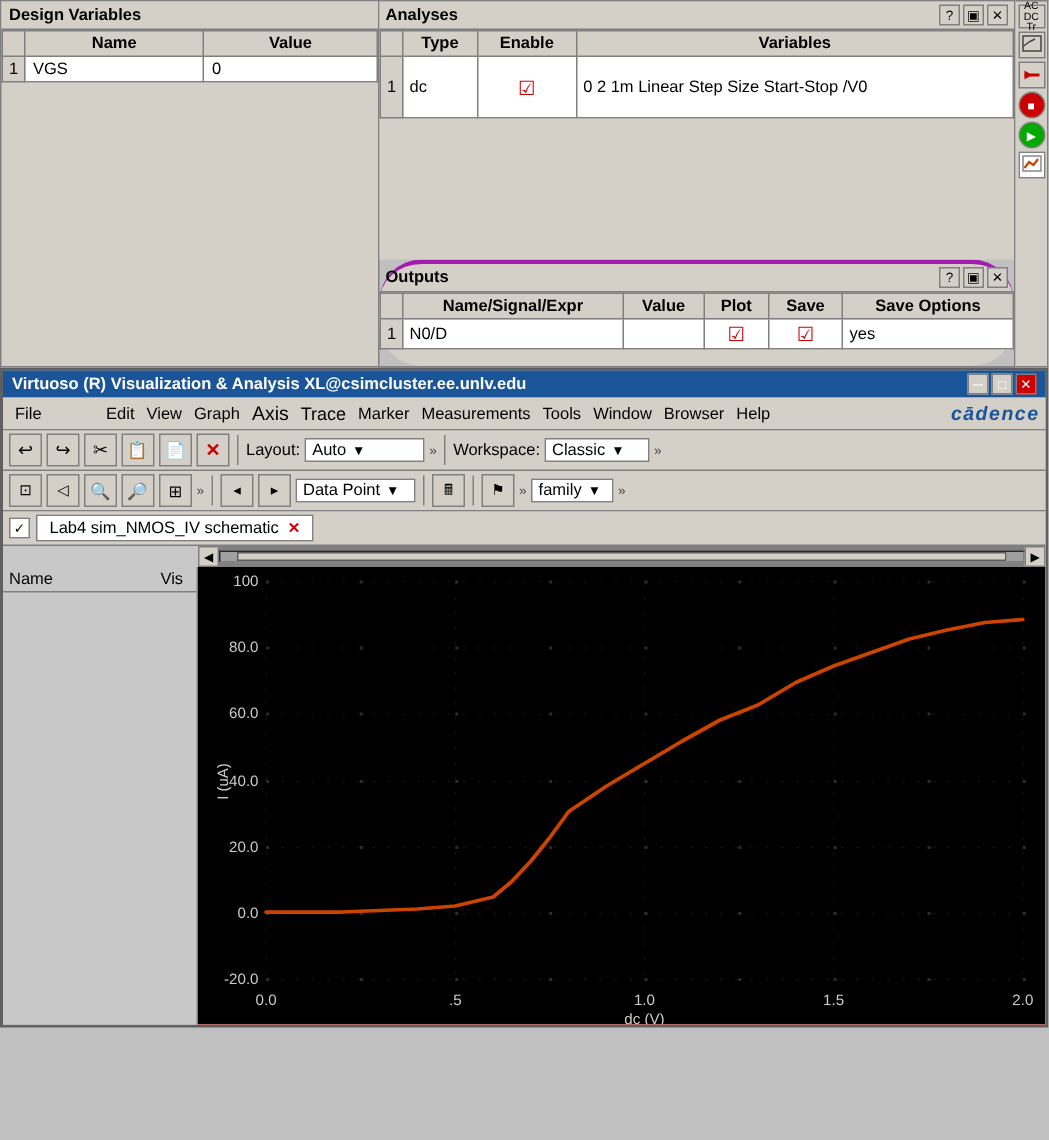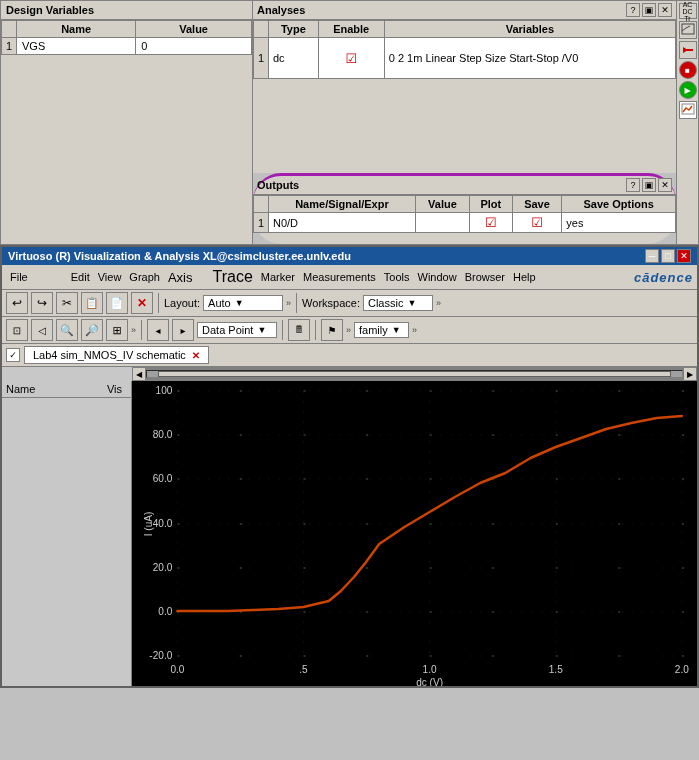--- a/index.html
+++ b/index.html
@@ -148,21 +148,21 @@
       <div style="width:14px;height:14px;background:#cc0000;border:1px solid #808080;font-size:9px;display:flex;align-items:center;justify-content:center;cursor:pointer;color:white;">✕</div>
     </div>
   </div>
 
   <div style="background:#d4d0c8; padding:2px 4px; display:flex; align-items:center; border-bottom:1px solid #808080;">
     <span style="font-size:11px; cursor:pointer; padding:1px 4px;">File</span>
     <span style="font-size:11px; cursor:pointer; padding:1px 4px;margin-left:35px;">Edit</span>
     <span style="font-size:11px; cursor:pointer; padding:1px 4px;">View</span>
     <span style="font-size:11px; cursor:pointer; padding:1px 4px;">Graph</span>
     <span style="font-size:13px; cursor:pointer; padding:1px 4px;">Axis</span>
-    <span style="font-size:16px; cursor:pointer; padding:1px 4px;margin-left:12px;">Trace</span>
+    <span style="font-size:12px; cursor:pointer; padding:1px 4px;">Trace</span>
     <span style="font-size:11px; cursor:pointer; padding:1px 4px;">Marker</span>
     <span style="font-size:11px; cursor:pointer; padding:1px 4px;">Measurements</span>
     <span style="font-size:11px; cursor:pointer; padding:1px 4px;">Tools</span>
     <span style="font-size:11px; cursor:pointer; padding:1px 4px;">Window</span>
     <span style="font-size:11px; cursor:pointer; padding:1px 4px;">Browser</span>
     <span style="font-size:11px; cursor:pointer; padding:1px 4px;">Help</span>
     <span style="margin-left:auto; font-style:italic; font-size:13px; font-weight:bold; color:#1a5499; letter-spacing:1px;">cādence</span>
   </div>
 
   <div style="background:#d4d0c8; padding:2px 4px; display:flex; align-items:center; gap:3px; border-bottom:1px solid #808080;">

